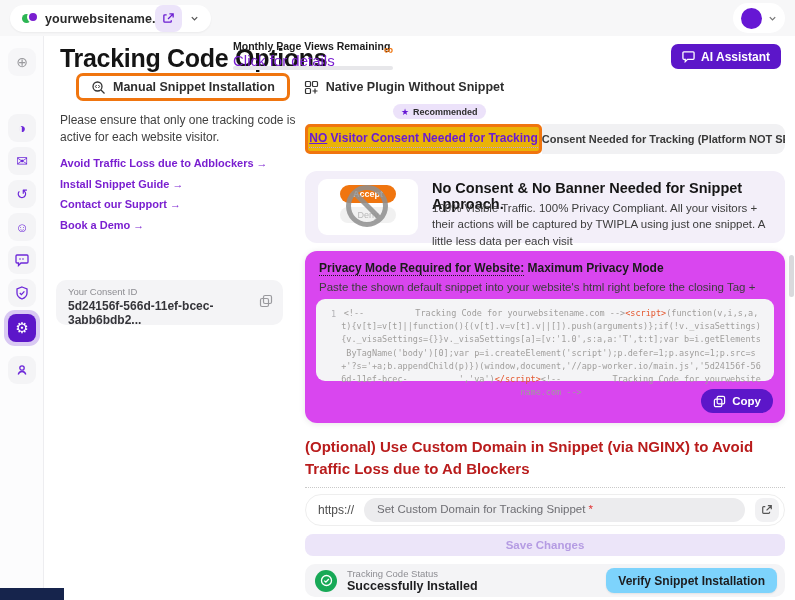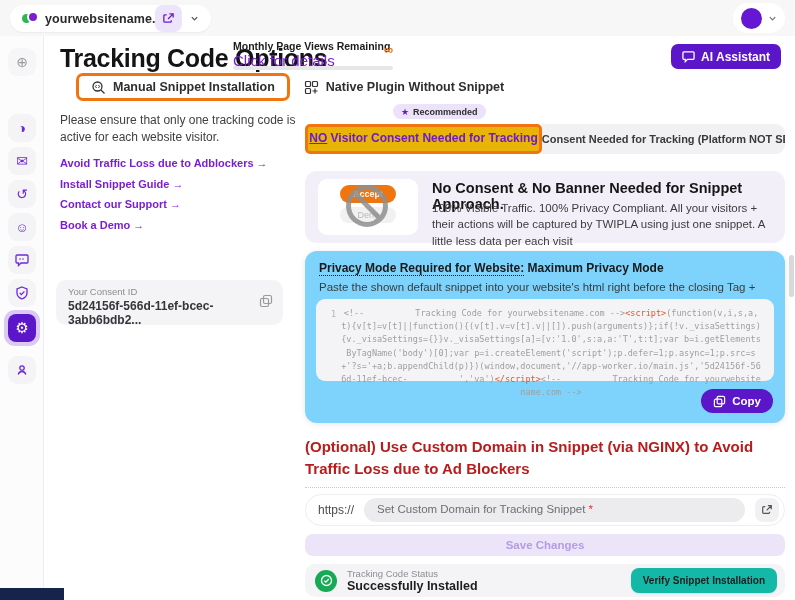--- a/index.html
+++ b/index.html
@@ -77,21 +77,21 @@
   .mini-card { position:absolute; left:13px; top:8px; width:100px; height:56px; background:#fff; border-radius:9px; padding:6px 22px;}
   .accept-pill { height:18px; border-radius:9px; background:#f0750f; color:#fff; font-size:9px; font-weight:700;
     display:flex; align-items:center; justify-content:center;}
   .deny-pill { height:16px; border-radius:8px; background:#f1f1f1; color:#b9b9b9; font-size:9px;
     display:flex; align-items:center; justify-content:center; margin-top:4px;}
   .no-sign { position:absolute; left:28px; top:6px; width:42px; height:42px; border:5px solid #8f8f8f; border-radius:50%; opacity:.85;}
   .no-sign::after { content:""; position:absolute; left:-2px; top:14px; width:38px; height:5px; background:#8f8f8f; transform:rotate(45deg);}
   .lav-title { position:absolute; left:127px; top:9px; width:345px; font-size:14.5px; font-weight:800; color:#151515;}
   .lav-body { position:absolute; left:127px; top:29px; width:347px; font-size:11.5px; color:#3c3c3c; line-height:1.42;}
 
-  .priv-card { position:absolute; left:0; top:155px; width:480px; height:172px; background:#7dd3fc; border-radius:12px;
+  .priv-card { position:absolute; left:0; top:155px; width:480px; height:172px; background:#d946ef; border-radius:12px;
     box-shadow:0 1px 6px rgba(0,0,0,.10); padding:10px 14px;}
   .priv-title { font-size:12px; font-weight:800; color:#1a1a1a; }
   .priv-title .u { border-bottom:1.5px dotted #1a1a1a; }
   .priv-body { font-size:11.5px; color:#3c3c3c; margin-top:4px; line-height:1.4; }
   .gap-spacer { display:inline-block; width:62px; }
   .code-box { position:absolute; left:11px; top:48px; width:458px; height:82px; background:#f4f4f6; border-radius:9px; padding:8px 8px 8px 4px; display:flex;}
   .code-ln { width:16px; font-family:"DejaVu Sans Mono",monospace; font-size:8.5px; color:#b3b3b6; text-align:right; padding-top:2px;}
   .code-txt { flex:1; font-family:"DejaVu Sans Mono",monospace; font-size:8.5px; line-height:1.55; color:#a09e9c;
     white-space:pre-wrap; word-break:break-all; text-align:center; padding:0 4px;}
   .code-txt .tag { color:#e4572e; }
@@ -111,22 +111,22 @@
   .ext-btn { width:24px; height:24px; border-radius:8px; background:#f1f1f3; display:flex; align-items:center; justify-content:center; cursor:pointer;}
   .save-btn { position:absolute; left:0; top:438px; width:480px; height:22px; background:#ece5f9; border-radius:8px;
     display:flex; align-items:center; justify-content:center; font-size:11.5px; font-weight:700; color:#b59ce3; cursor:pointer;}
 
   .status-row { position:absolute; left:0; top:468px; width:480px; height:33px; background:#f4f4f6; border-radius:10px;
     display:flex; align-items:center; padding:0 8px 0 10px;}
   .g-circle { width:22px; height:22px; border-radius:50%; background:#18a957; display:flex; align-items:center; justify-content:center;}
   .st-texts { margin-left:10px; flex:1; }
   .st-label { font-size:9.5px; color:#8d8d92; }
   .st-value { font-size:12.5px; font-weight:700; color:#1d1d1f; }
-  .verify-btn { height:25px; background:#14b8a6; border-radius:8px; box-shadow:0 1px 2px rgba(0,0,0,.08);
-    display:flex; align-items:center; padding:0 12px; font-size:10px; font-weight:700; color:#1d1d1f; cursor:pointer;}
+  .verify-btn { height:25px; background:#7dd3fc; border-radius:8px; box-shadow:0 1px 2px rgba(0,0,0,.08);
+    display:flex; align-items:center; padding:0 12px; font-size:12px; font-weight:700; color:#1d1d1f; cursor:pointer;}
 
   .scroll-thumb { position:absolute; right:1px; top:255px; width:5px; height:42px; border-radius:3px; background:#d9d9dc; cursor:pointer;}
   .footer-strip { position:absolute; left:0; top:588px; width:64px; height:12px; background:#16244c; }
 </style>
 </head>
 <body>
 
 <div id="frame">
 
   <div class="topbar">

